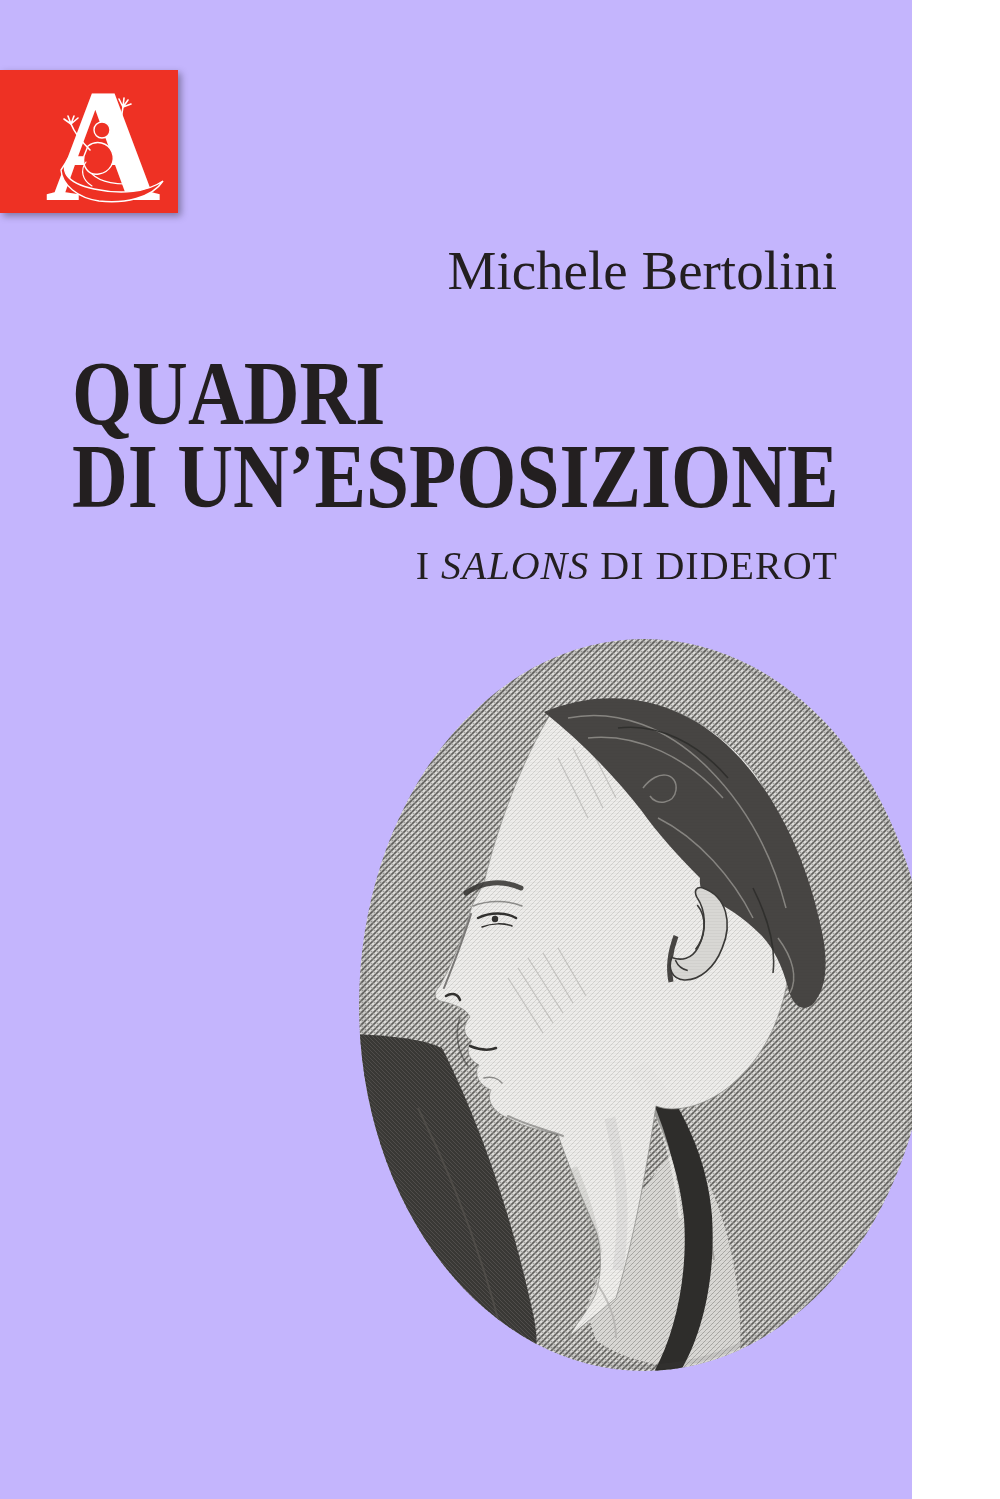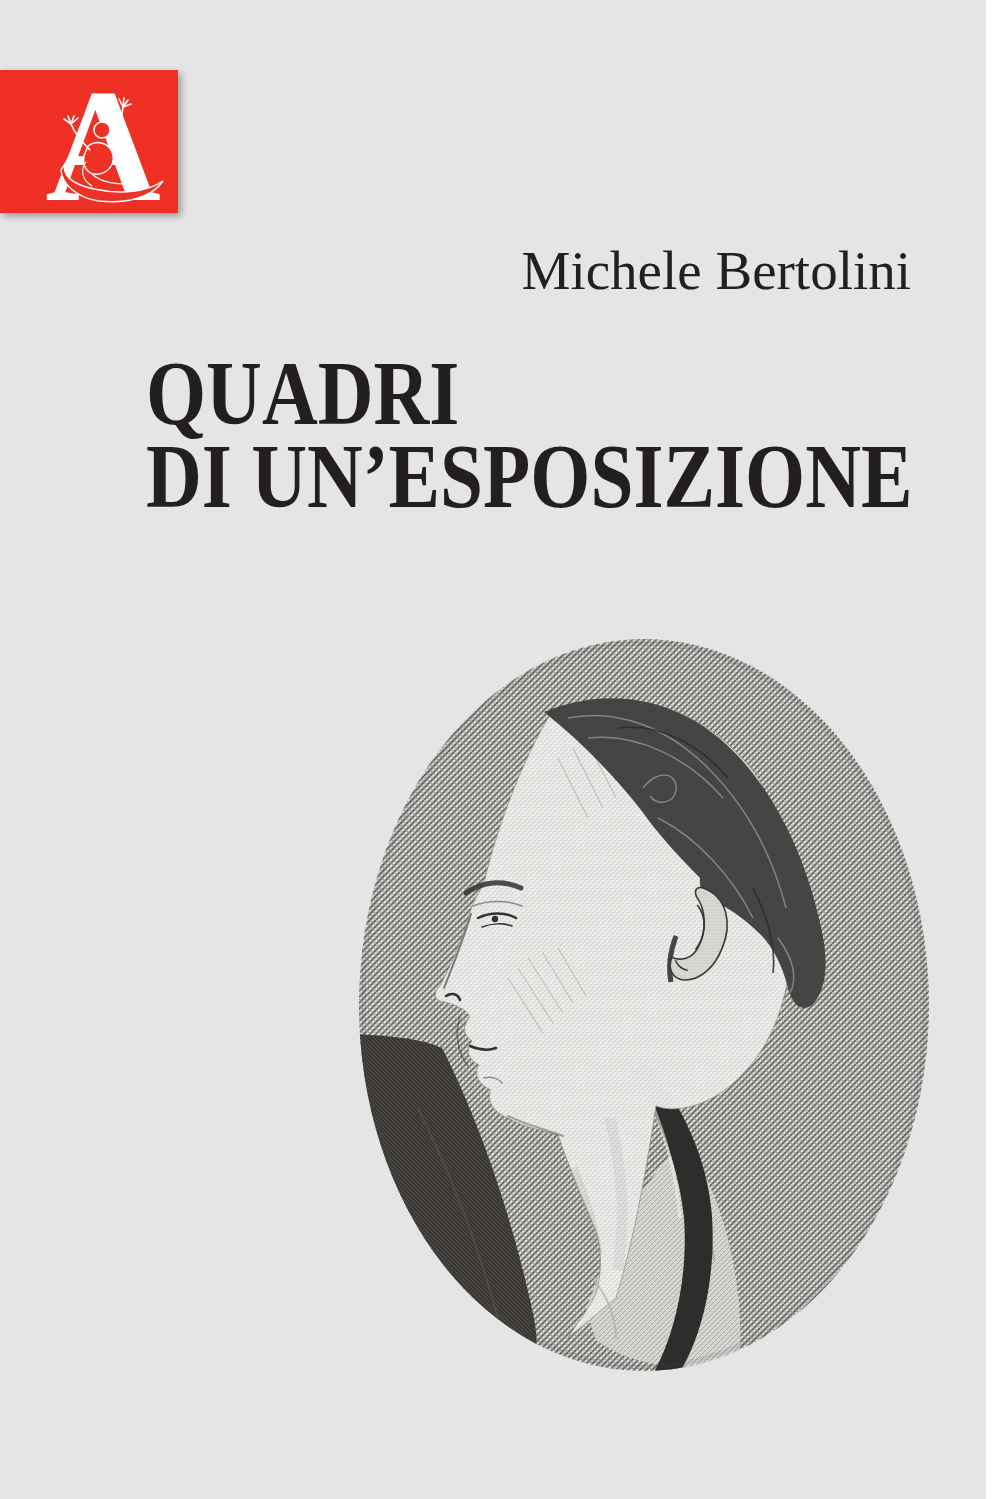--- a/index.html
+++ b/index.html
@@ -1,19 +1,19 @@
 <!DOCTYPE html>
 <html><head>
 <meta charset="utf-8">
 <style>
   html,body{margin:0;padding:0;background:#ffffff;}
   .page{
     position:relative;
-    width:986px;height:1499px;
-    background:#e5e5e5;
+    width:912px;height:1499px;
+    background:#c4b5fd;
     overflow:hidden;
     font-family:"Liberation Serif", serif;
   }
   
   .logo-box{
     position:absolute;
     left:0;top:70px;
     width:178px;height:143px;
     background:#ee3124;
     box-shadow:3px 3px 7px rgba(0,0,0,0.35);
@@ -100,20 +100,23 @@
     </svg>
   </div>
 
   <div class="author">Michele Bertolini</div>
 
   <div class="title">
     <span class="title-line">QUADRI</span>
     <span class="title-line">DI UN’ESPOSIZIONE</span>
   </div>
 
+  <div class="subtitle">
+    <span>I</span><span class="sp"></span><i>SALONS</i><span class="sp"></span><span>DI DIDEROT</span>
+  </div>
 
   <div class="portrait">
     <svg viewBox="0 0 572 734" aria-hidden="true">
       <defs>
         <pattern id="weave" width="6" height="6" patternUnits="userSpaceOnUse">
           <rect width="6" height="6" fill="#dcdbd8"></rect>
           <path d="M0,6 L6,0" stroke="#63625f" stroke-width="1.7"></path>
           <path d="M0,0 L6,6" stroke="#9c9b98" stroke-width="1.1"></path>
         </pattern>
         <pattern id="skinhatch" width="5" height="5" patternUnits="userSpaceOnUse">

